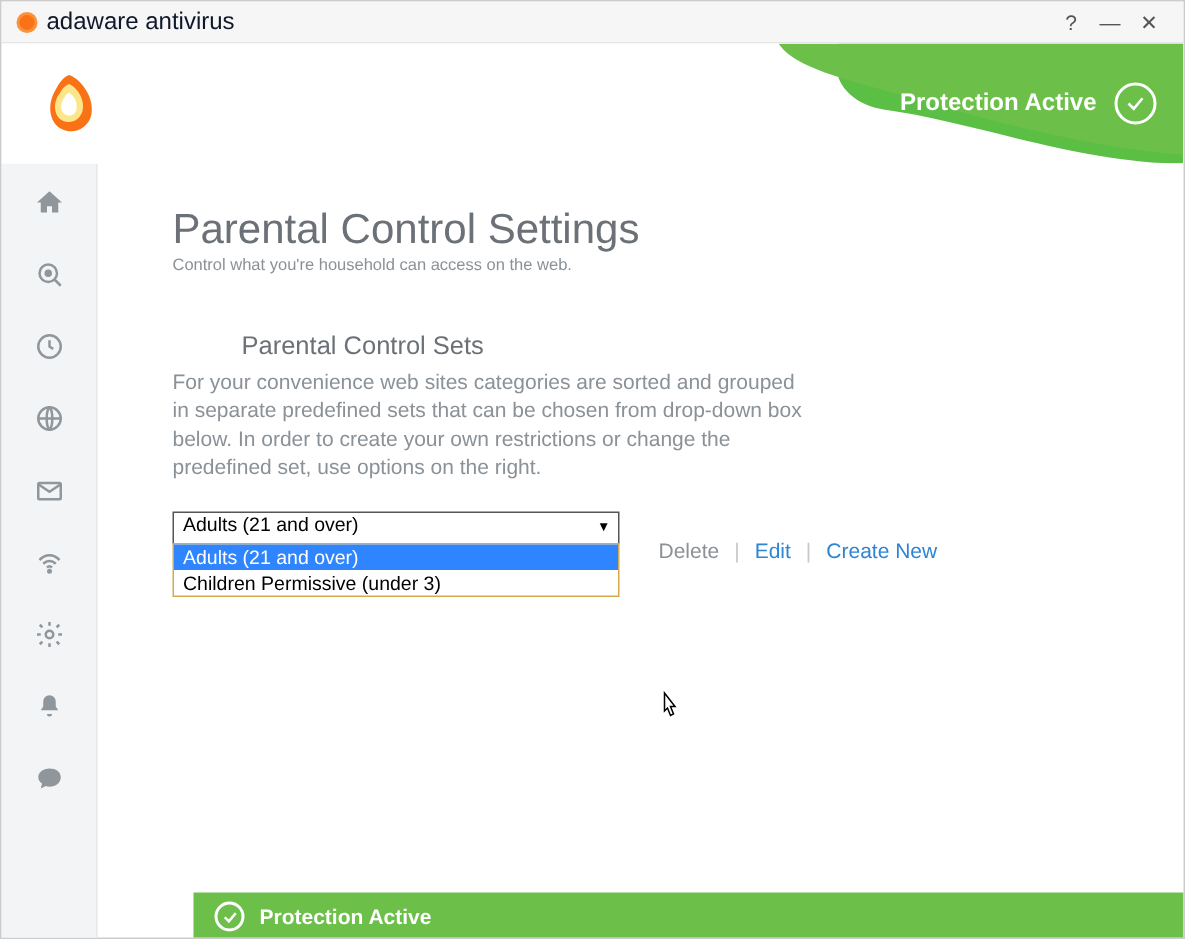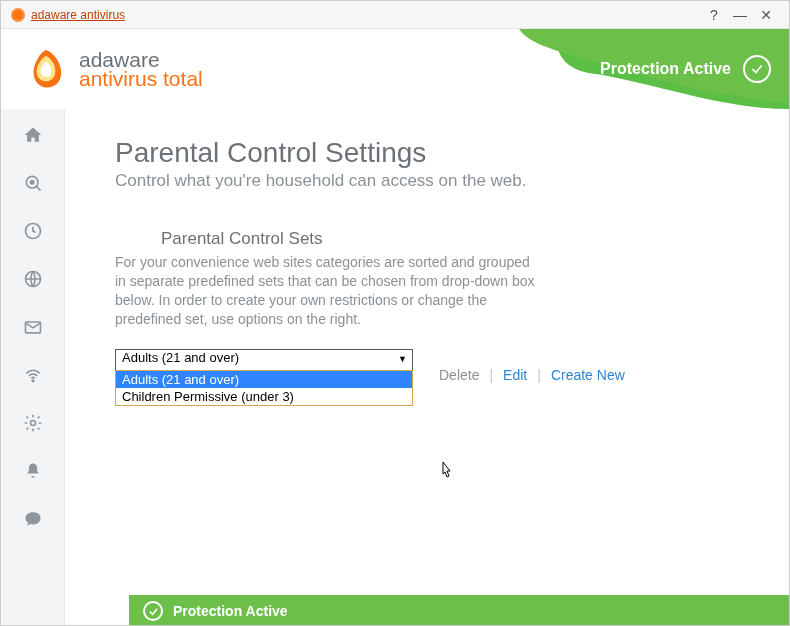--- a/index.html
+++ b/index.html
@@ -23,23 +23,22 @@
     }
     .titlebar .app-icon {
       width: 14px; height: 14px;
       border-radius: 50%;
       background: #f97316;
       display: inline-block;
       margin-right: 6px;
       border: 2px solid #fb923c;
     }
     .titlebar .title {
-      font-size: 12px;
-      color: #c2410c;
-      text-decoration: underline;
+      font-size: 16px;
+      color: #0f172a;
     }
     .titlebar .spacer { flex: 1; }
     .titlebar .win-btn {
       width: 26px;
       text-align: center;
       font-size: 14px;
       color: #555;
       cursor: default;
     }
     
@@ -127,21 +126,21 @@
       color: #b8bfc5;
     }
     .breadcrumb .crumb-active { color: #9aa1a7; }
     h1.page-title {
       font-size: 28px;
       color: #6b7177;
       font-weight: 400;
       margin-top: 6px;
     }
     .page-subtitle {
-      font-size: 17px;
+      font-size: 11px;
       color: #8a9197;
       margin-top: 2px;
     }
     .section {
       margin-top: 38px;
     }
     .section-title {
       font-size: 17px;
       color: #6b7177;
       font-weight: 400;
@@ -251,24 +250,20 @@
   <span class="win-btn">✕</span>
 </div>
 
 <div class="header">
   <div class="logo-mark">
     <svg viewBox="0 0 46 46">
       <path d="M23 4 C30 6 40 18 38 30 C36 40 26 44 18 40 C10 36 8 24 14 14 C17 8 20 5 23 4 Z" fill="#f97316"></path>
       <path d="M23 10 C28 12 34 20 32 28 C30 35 23 37 18 34 C13 31 12 22 17 16 C19 12 21 11 23 10 Z" fill="#fde68a"></path>
       <path d="M23 16 C26 17 29 22 28 27 C27 31 23 32 20 30 C17 28 17 23 20 19 C21 17 22 16 23 16 Z" fill="#fff"></path>
     </svg>
-  </div>
-  <div class="logo-text">
-    <div class="line1">adaware</div>
-    <div class="line2">antivirus total</div>
   </div>
   <div class="header-swoosh">
     <svg width="310" height="80" viewBox="0 0 310 80" preserveAspectRatio="none">
       <path d="M80 0 L310 0 L310 80 C240 80 170 52 110 44 C90 41 72 26 80 0 Z" fill="#5bbf46"></path>
       <path d="M40 0 L310 0 L310 74 C230 68 150 42 92 26 C68 19 48 12 40 0 Z" fill="#6cc04a"></path>
     </svg>
   </div>
   <div class="header-status">
     <span>Protection Active</span>
     <span class="check-circle">

